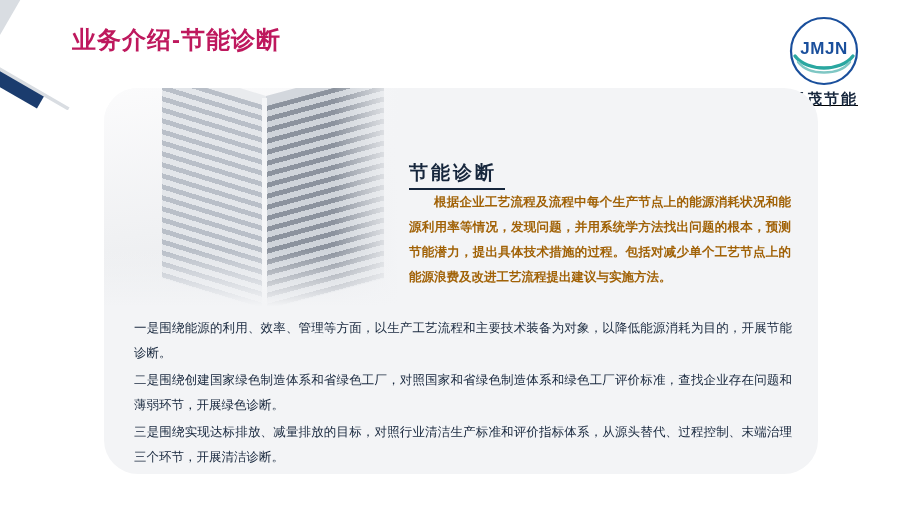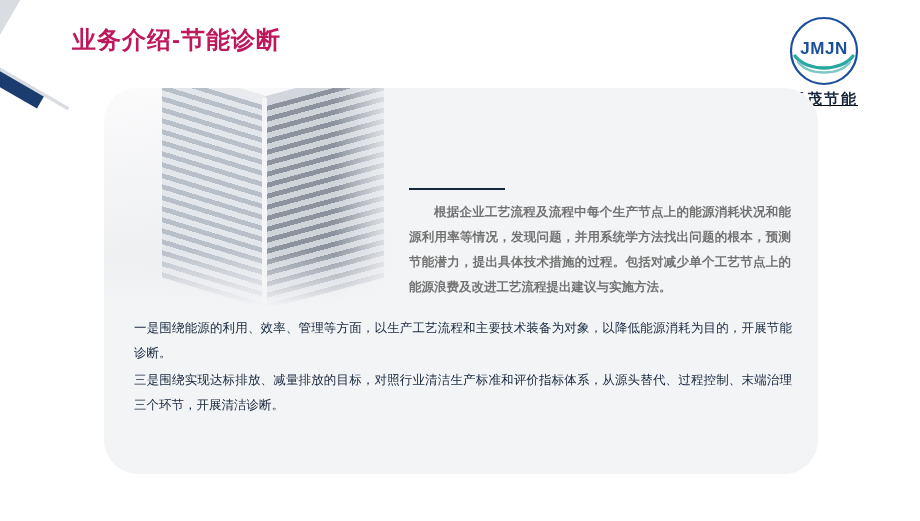--- a/index.html
+++ b/index.html
@@ -208,26 +208,26 @@
     position: absolute;
     left: 305px;
     top: 100px;
     width: 96px;
     height: 2px;
     background: #16263c;
   }
   .card-para {
     position: absolute;
     left: 305px;
-    top: 112px;
+    top: 102px;
     width: 382px;
     font-size: 12.5px;
     font-weight: bold;
     line-height: 2.0;
-    color: #737373;
+    color: #a16207;
     text-indent: 2em;
     text-align: justify;
   }
 
   .points {
     position: absolute;
     left: 30px;
     top: 228px;
     width: 658px;
   }
@@ -271,23 +271,25 @@
       <div class="photo-sky"></div>
       <div class="bld bld-cap-l"></div>
       <div class="bld bld-cap-r"></div>
       <div class="bld bld-left"></div>
       <div class="bld bld-right"></div>
       <div class="bld bld-edge"></div>
       <div class="photo-fade-r"></div>
       <div class="photo-fade-b"></div>
     </div>
 
+    <div class="card-heading">节能诊断</div>
     <div class="card-heading-rule"></div>
 
     <div class="card-para">根据企业工艺流程及流程中每个生产节点上的能源消耗状况和能源利用率等情况，发现问题，并用系统学方法找出问题的根本，预测节能潜力，提出具体技术措施的过程。包括对减少单个工艺节点上的能源浪费及改进工艺流程提出建议与实施方法。</div>
 
     <div class="points">
       <div class="point">一是围绕能源的利用、效率、管理等方面，以生产工艺流程和主要技术装备为对象，以降低能源消耗为目的，开展节能诊断。</div>
+      <div class="point">二是围绕创建国家绿色制造体系和省绿色工厂，对照国家和省绿色制造体系和绿色工厂评价标准，查找企业存在问题和薄弱环节，开展绿色诊断。</div>
       <div class="point">三是围绕实现达标排放、减量排放的目标，对照行业清洁生产标准和评价指标体系，从源头替代、过程控制、末端治理三个环节，开展清洁诊断。</div>
     </div>
 
   </div>
 </div>
 
 </body></html>

